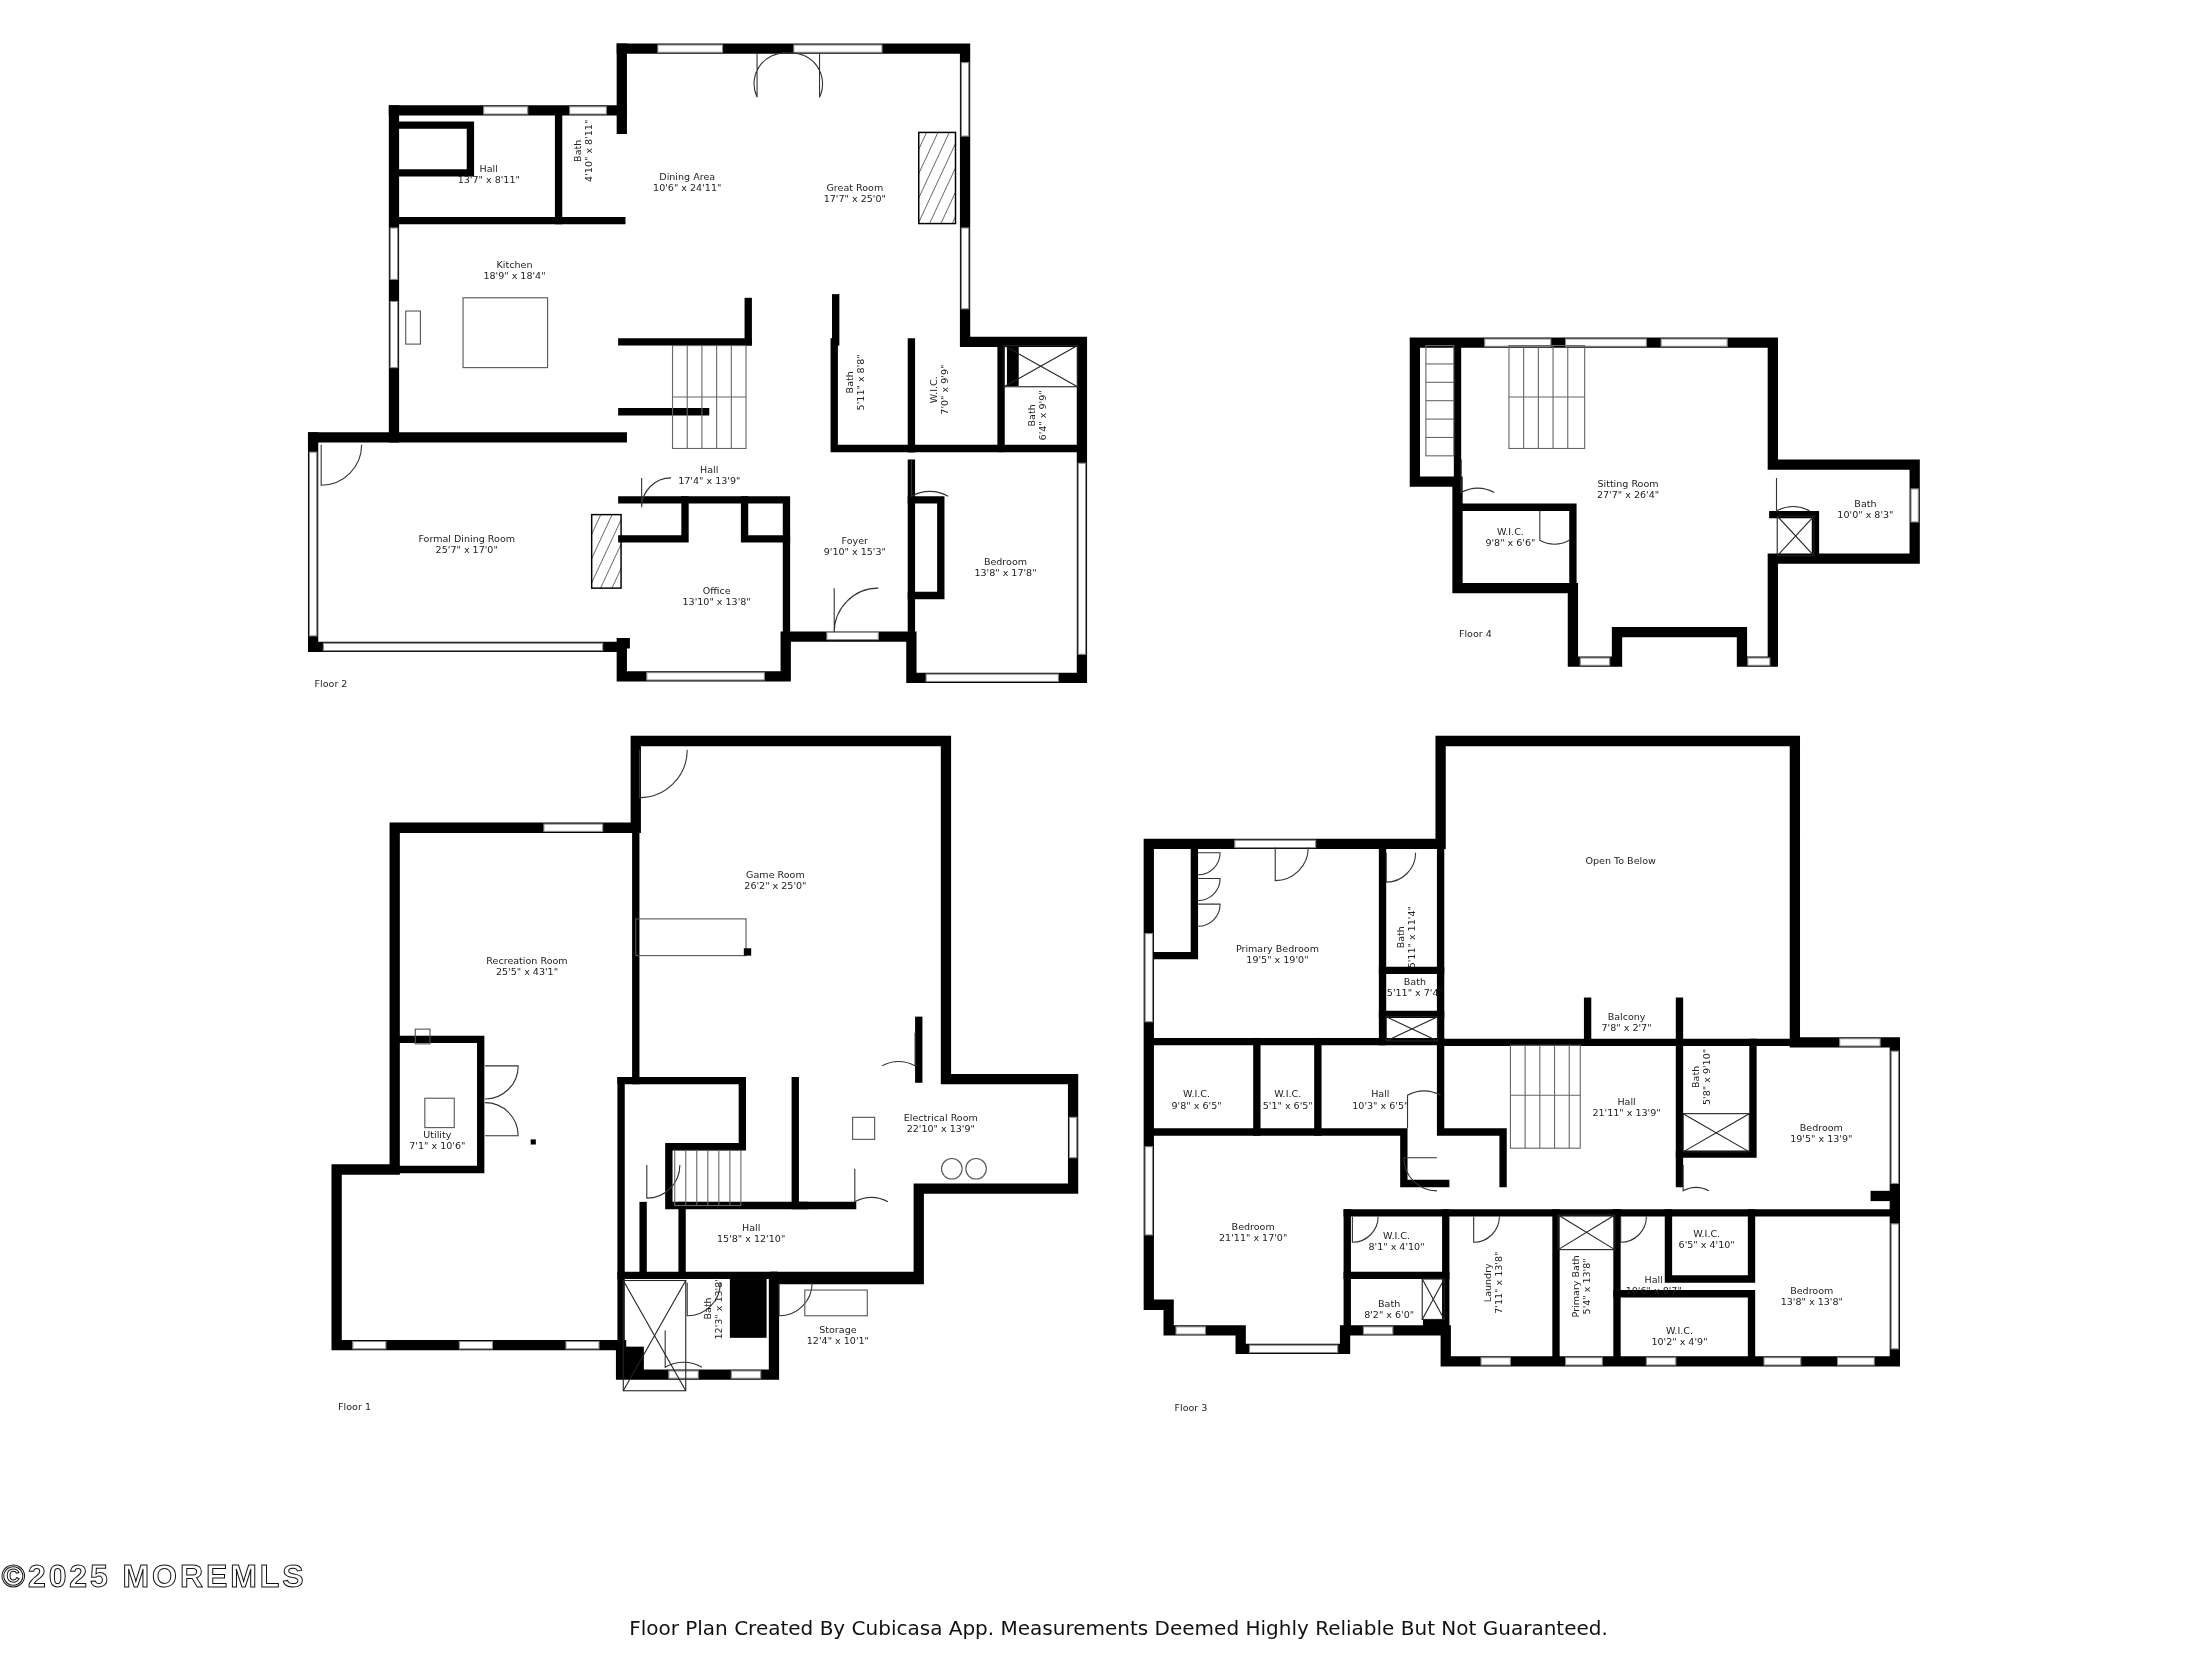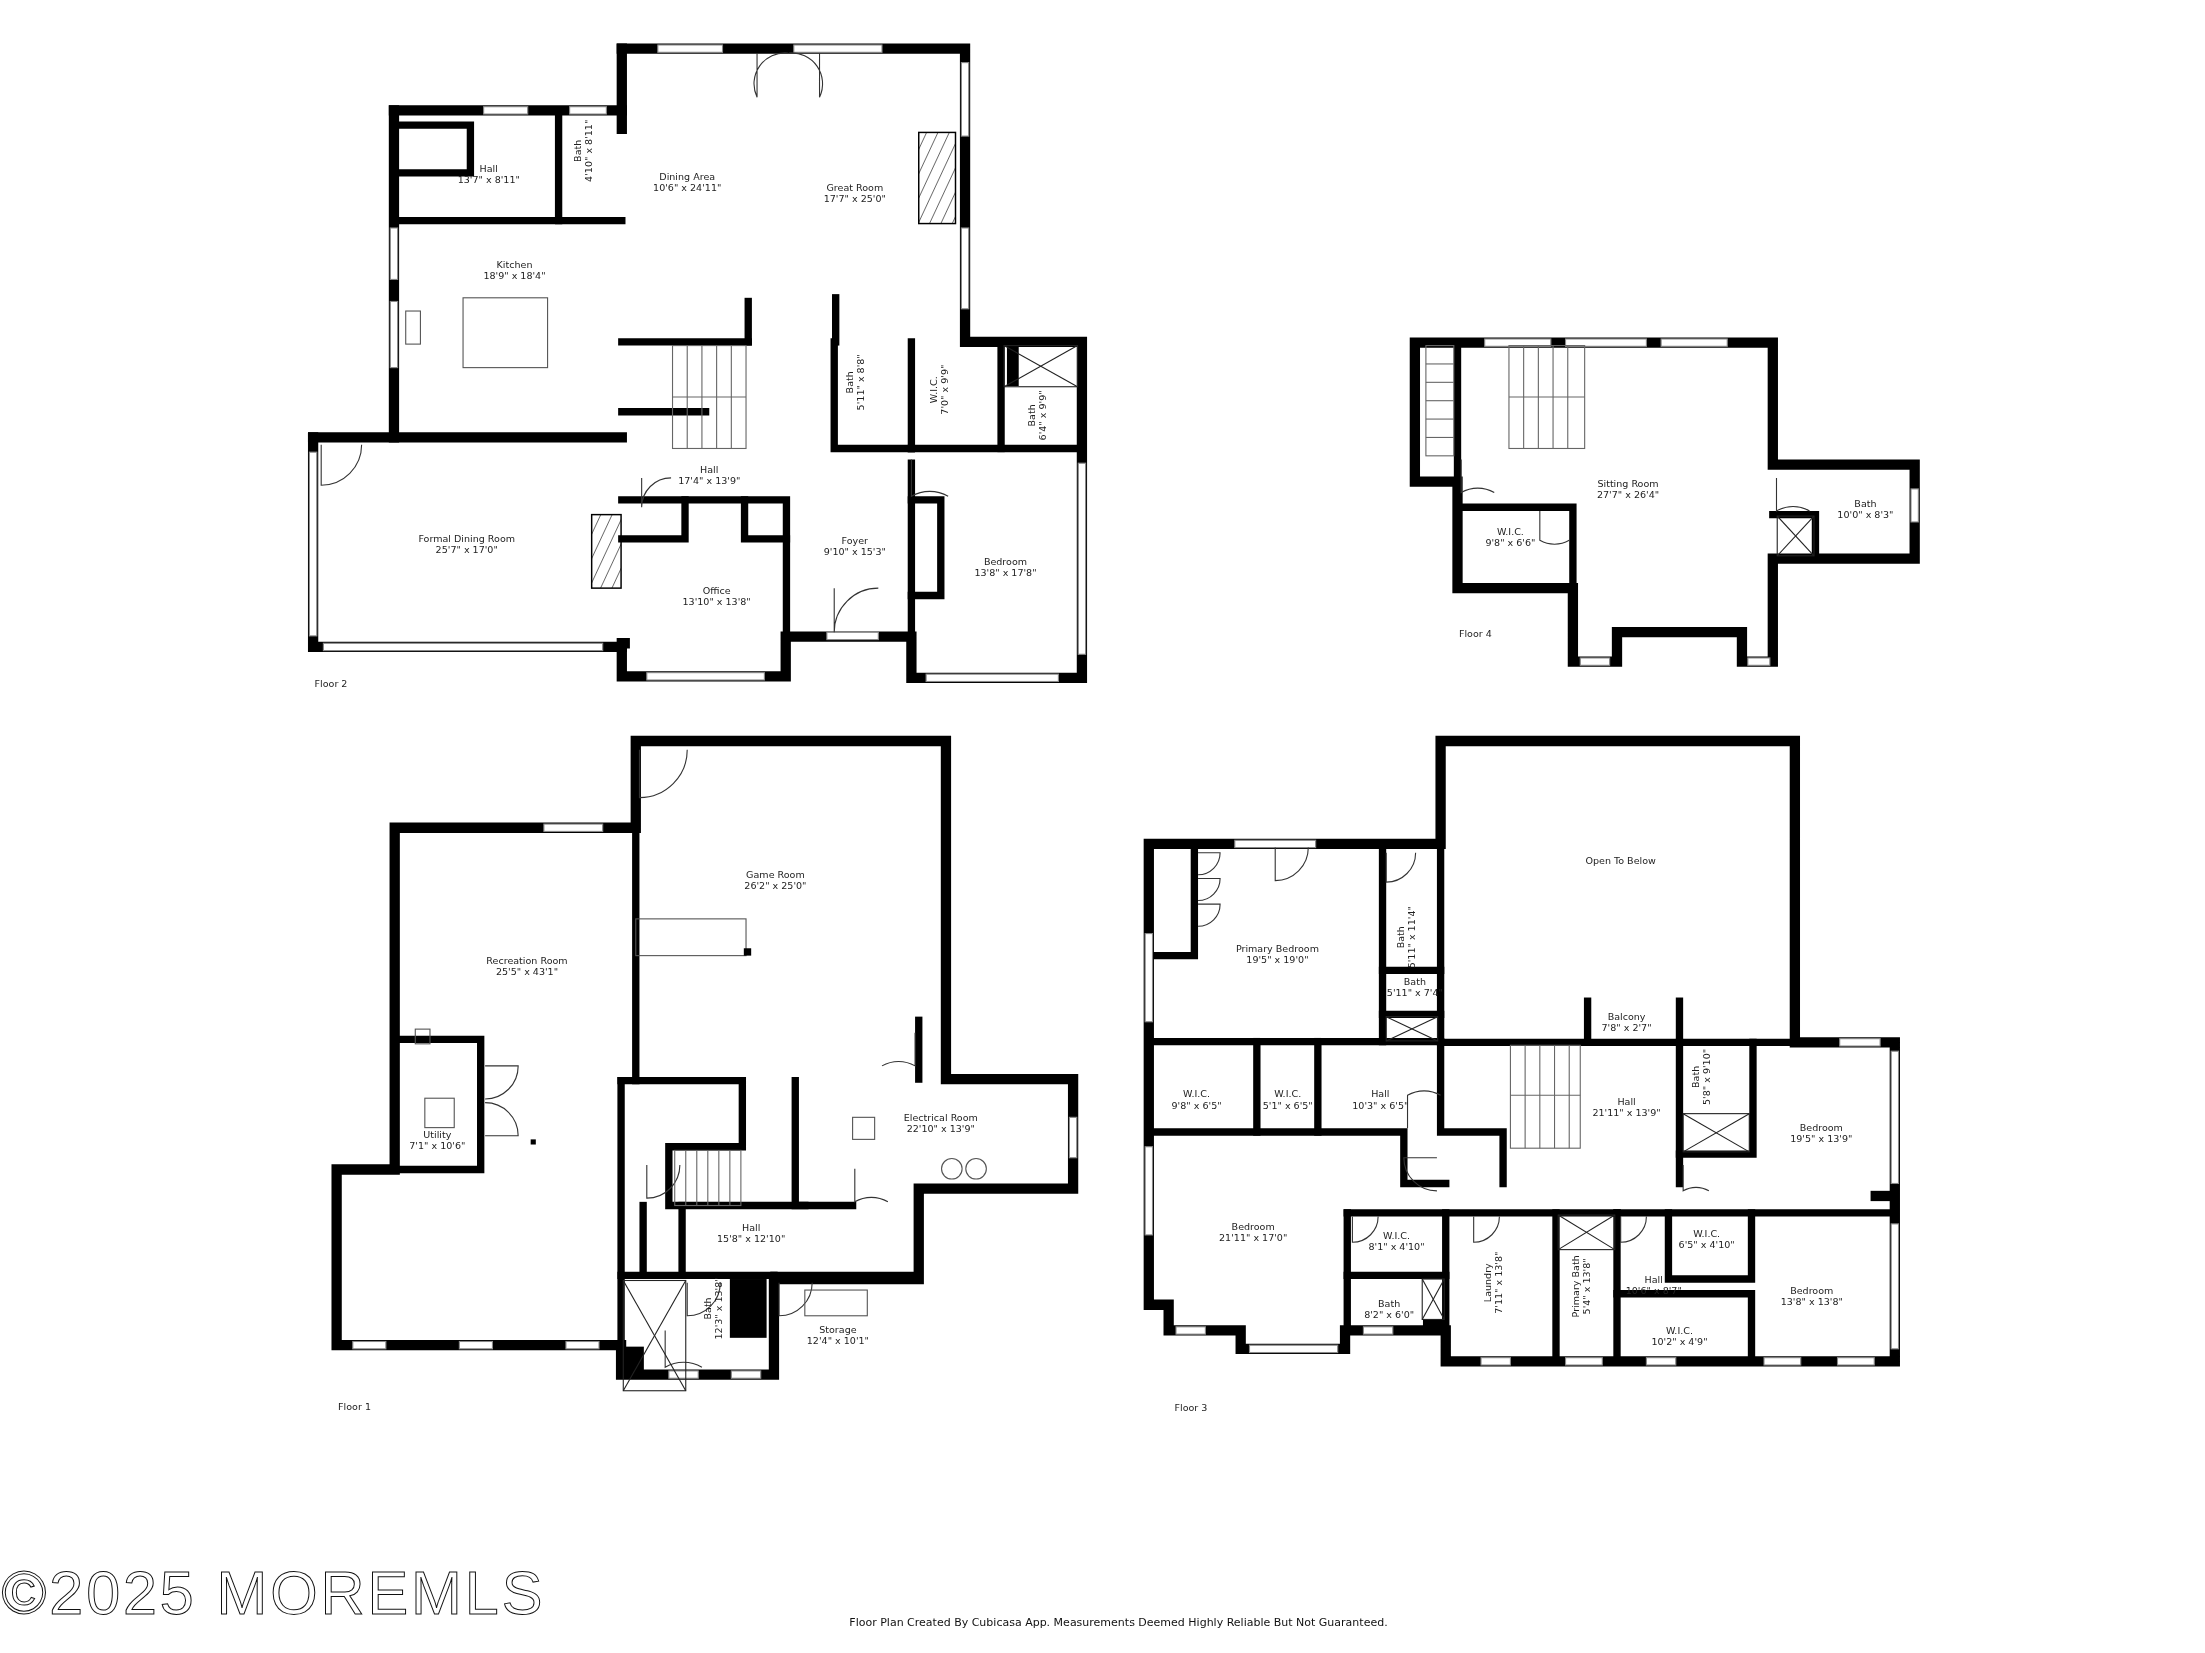--- a/index.html
+++ b/index.html
@@ -9,22 +9,22 @@
   .iwall { fill: none; stroke: #000; stroke-width: 10; stroke-linecap: square; }
   .thin { fill: none; stroke: #555; stroke-width: 1.5; }
   .win { fill: #fff; stroke: #888; stroke-width: 1.5; }
   .door { fill: none; stroke: #333; stroke-width: 1.5; }
   .stair { fill: none; stroke: #666; stroke-width: 1.5; }
   .hatch { fill: url(#hatch); stroke: #000; stroke-width: 2; }
   .xbox { fill: none; stroke: #222; stroke-width: 1.5; }
   .solid { fill: #000; }
   .room-label { font-family: "DejaVu Sans", sans-serif; font-size: 13px; fill: #222; text-anchor: middle; }
   .floor-label { font-family: "DejaVu Sans", sans-serif; font-size: 13px; fill: #222; }
-  .watermark { position: absolute; left: 1.5px; top: 1558px; font-family: "Liberation Sans", sans-serif; font-size: 61px; letter-spacing: 2.9px; color: #fff; -webkit-text-stroke: 1px #111; font-weight: 400; }
-  .footer { position: absolute; left: 0; width: 2205px; top: 1616px; text-align: center; font-family: "DejaVu Sans", sans-serif; font-size: 11px; color: #111; }
+  .watermark { position: absolute; left: 1.5px; top: 1558px; font-family: "Liberation Sans", sans-serif; font-size: 32px; letter-spacing: 2.9px; color: #fff; -webkit-text-stroke: 1px #111; font-weight: 700; }
+  .footer { position: absolute; left: 0; width: 2205px; top: 1616px; text-align: center; font-family: "DejaVu Sans", sans-serif; font-size: 20px; color: #111; }
   .footer span { position: relative; left: 16px; }
 </style>
 </head>
 <body>
 
 <svg id="plan" viewBox="0 0 3000 2250" xmlns="http://www.w3.org/2000/svg">
   <defs>
     <pattern id="hatch" width="14" height="14" patternUnits="userSpaceOnUse" patternTransform="rotate(25)">
       <line x1="0" y1="0" x2="0" y2="14" stroke="#000" stroke-width="1.5"></line>
     </pattern>

